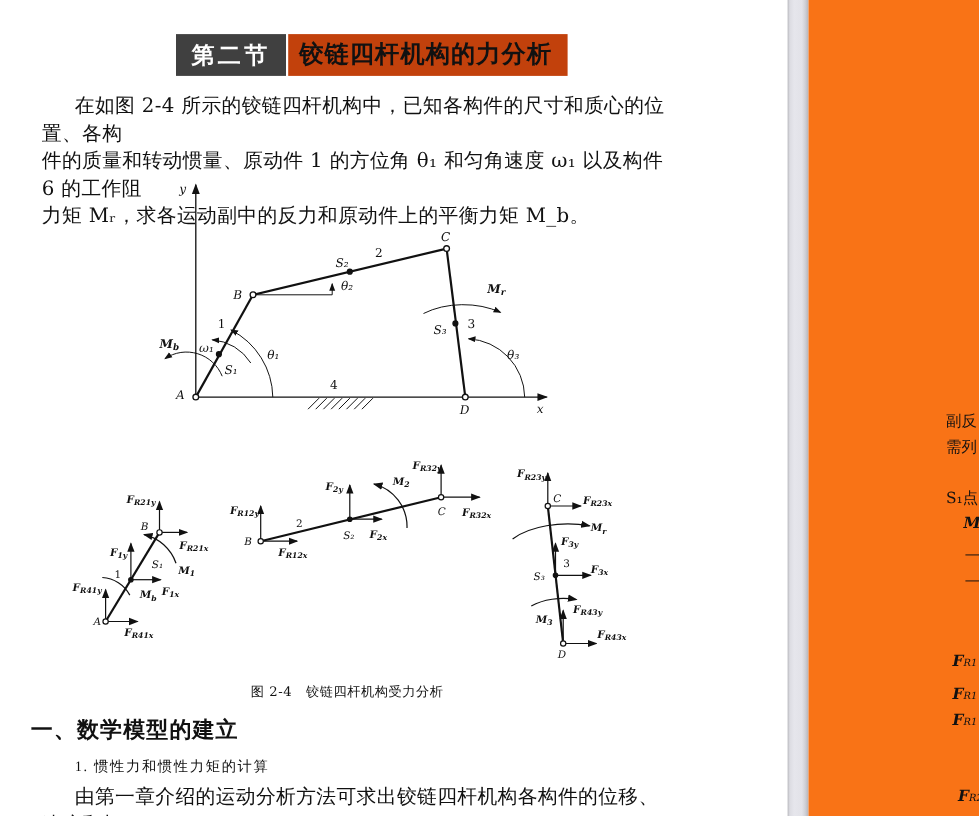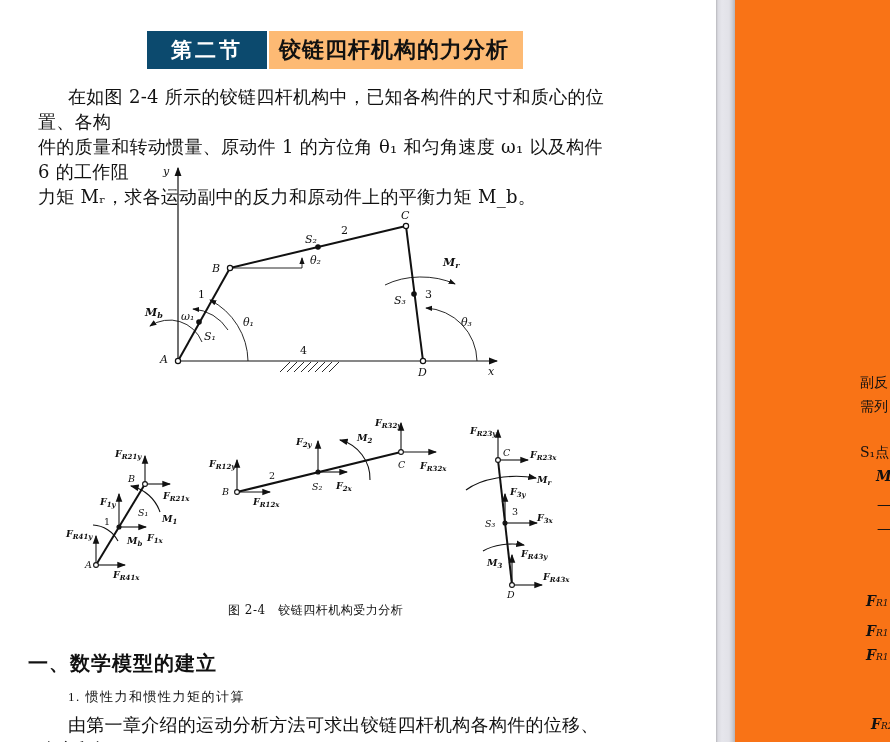--- a/index.html
+++ b/index.html
@@ -16,34 +16,34 @@
     position:absolute; left:716px; top:0; width:19px; height:742px;
     background:linear-gradient(to right,#b8b8bd 0,#dcdce2 2px,#e6e6ec 6px,#e2e2e8 13px,#d0d0d6 16px,#b5b5ba 19px);
   }
   .page-right {
     position:absolute; left:735px; top:0; width:155px; height:742px; background:#f97316; overflow:hidden;
   }
   .section-title {
     position:absolute; left:147px; top:31px; height:38px; display:flex; align-items:center;
   }
   .section-tag {
-    background:#0c4a6e; color:#fff; font-weight:bold; font-size:21px;
-    font-family:"DejaVu Sans", sans-serif; padding:0 24px; height:38px; line-height:38px; letter-spacing:3px;
+    background:#404040; color:#fff; font-weight:bold; font-size:21px;
+    font-family:"DejaVu Sans", sans-serif; padding:0 14px; height:38px; line-height:38px; letter-spacing:3px;margin-left:13px;
   }
   .section-name {
-    background:#fdba74; color:#111; font-weight:bold; font-size:22px;
+    background:#c2410c; color:#111; font-weight:bold; font-size:22px;
     font-family:"DejaVu Sans", sans-serif; height:38px; line-height:38px; padding:0 14px 0 10px; letter-spacing:1px;
     margin-left:2px;
   }
   .para {
     position:absolute; left:38px; width:570px; font-size:18px; line-height:25px;
     text-indent:30px; letter-spacing:0.3px;
   }
   .fig-caption {
-    position:absolute; left:228px; top:602px; font-size:12px; font-family:"DejaVu Serif", serif; letter-spacing:0.5px;
+    position:absolute; left:228px; top:621px; font-size:12px; font-family:"DejaVu Serif", serif; letter-spacing:0.5px;
   }
   .heading1 {
     position:absolute; left:28px; top:650px; font-size:20px; font-weight:bold;
     font-family:"DejaVu Sans", sans-serif; letter-spacing:1px;
   }
   .heading2 {
     position:absolute; left:68px; top:688px; font-size:13px; letter-spacing:1.5px;font-family:Liberation Serif, serif;
   }
   .diagram-svg { position:absolute; left:0; top:0; }
   .rline { position:absolute; left:125px; font-size:14px; white-space:nowrap; }

